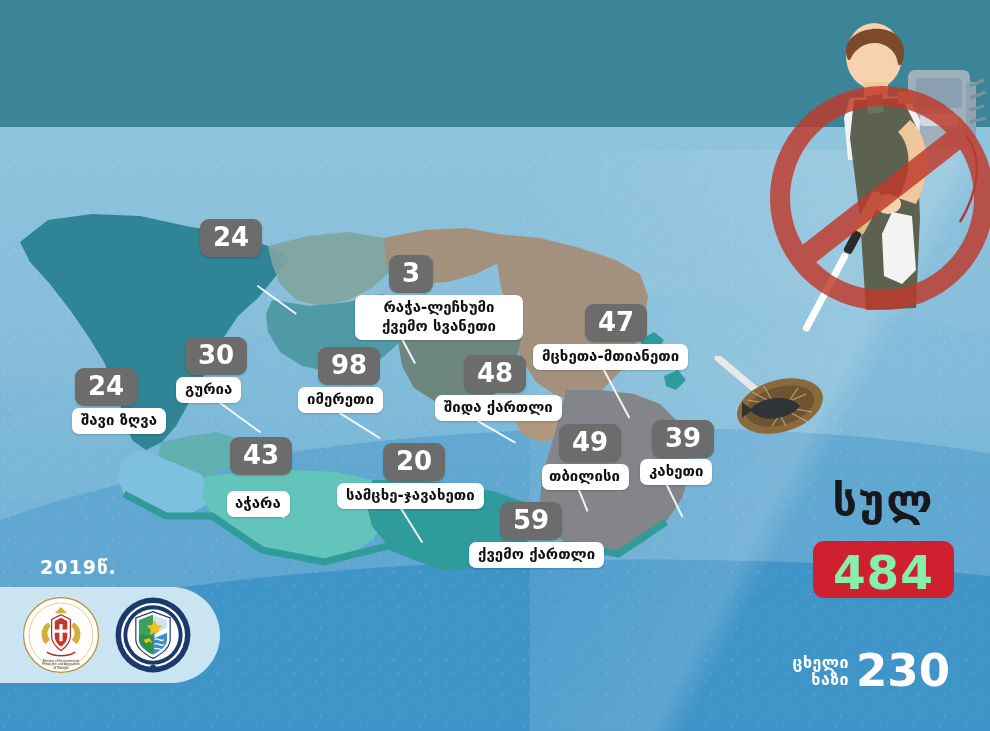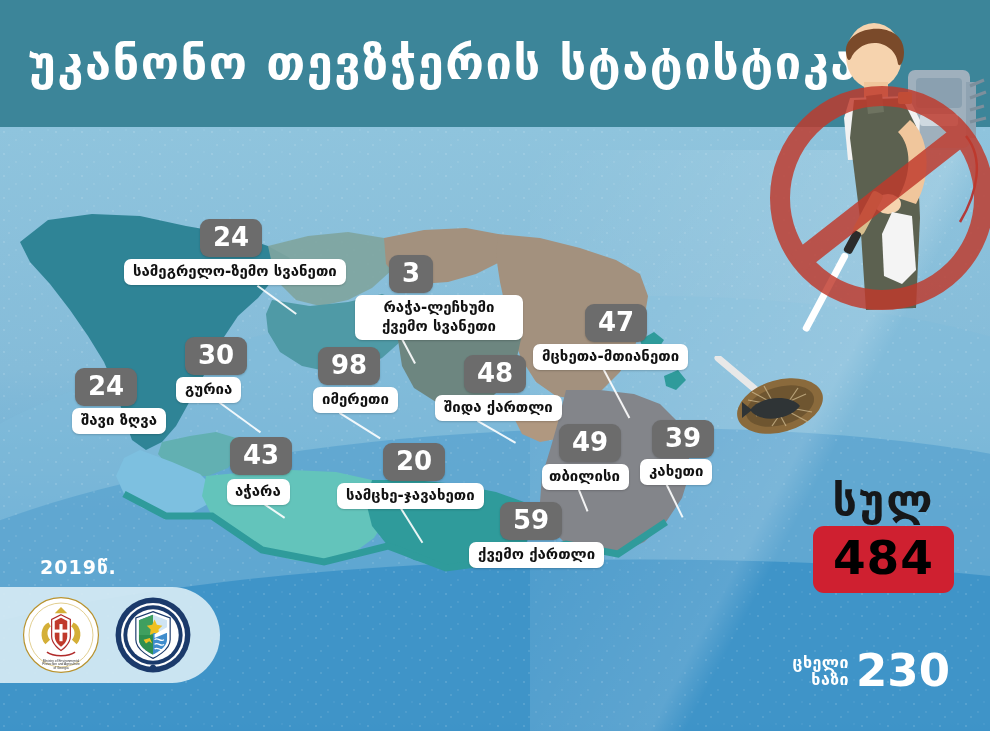--- a/index.html
+++ b/index.html
@@ -102,26 +102,26 @@
 
   .leader{position:absolute;background:#ffffff;height:2px;transform-origin:0 0;opacity:.9;}
 
   
   .total-wrap{position:absolute;right:36px;top:478px;text-align:center;}
   .total-word{
     font-size:43px;line-height:44px;font-weight:700;color:#16181a;
     letter-spacing:2px;
   }
   .total-box{
-    margin-top:4px;
+    margin-top:19px;
     background:#cf2030;
-    color:#000000;
+    color:#86efac;
     font-size:47px;line-height:50px;font-weight:700;
     border-radius:11px;
-    padding:7px 20px 10px;
+    padding:7px 20px 0;
     letter-spacing:1px;
   }
 
   
   .hotline{
     position:absolute;right:40px;bottom:38px;
     display:flex;align-items:center;gap:7px;color:#ffffff;
   }
   .hotline .hl-text{
     font-size:16px;line-height:17px;font-weight:700;text-align:right;letter-spacing:.5px;
@@ -160,21 +160,20 @@
         <circle cx="4" cy="5" r="1.1" fill="#ffffff" opacity=".5"></circle>
         <circle cx="16" cy="13" r="0.9" fill="#ffffff" opacity=".4"></circle>
         <circle cx="22" cy="3" r="0.8" fill="#ffffff" opacity=".35"></circle>
         <circle cx="9" cy="18" r="1.0" fill="#ffffff" opacity=".45"></circle>
       </pattern>
     </defs>
     <rect width="990" height="604" fill="url(#spk)"></rect>
   </svg>
 
   <div class="band-header"></div>
-  <div class="title">უკანონო თევზჭერის სტატისტიკა</div>
 
   <svg id="map" viewBox="0 0 780 430">
 
     <path fill="#2f8496" d="M20,92 L48,70 L92,64 L140,66 L186,76 L232,84 L268,96 L290,108 L276,126 L258,148 L238,166
          L222,190 L210,214 L198,236 L186,258 L176,276 L162,292 L146,300 L132,290 L124,268 L116,240
          L104,212 L88,186 L70,160 L50,134 L30,112 Z"></path>
 
     <path fill="#7fa5a0" opacity=".92" d="M268,96 L308,86 L348,82 L384,88 L404,100 L392,120 L372,138 L348,150 L320,156
          L296,150 L280,134 L272,114 Z"></path>
 
@@ -215,35 +214,34 @@
       <div class="lbl" style="left: 72px; top: 368px;">
         <div class="rowl">
           <span class="num" style="margin-left: 3px;">24</span>
           <span class="nm" style="margin-top: 2px; margin-left: 0px;">შავი ზღვა</span>
         </div>
       </div>
       <div class="leader" style="left: 258px; top: 285px; width: 48px; transform: rotate(36deg);"></div>
       <div class="lbl" style="left: 124px; top: 219px;">
         <div class="rowl">
           <span class="num" style="margin-left: 76px;">24</span>
-          <span class="nm" style="margin-top: 2px; margin-left: 0px;">სამეგრელო-ზემო სვანეთი</span>
         </div>
       </div>
       <div class="leader" style="left: 219px; top: 401px; width: 52px; transform: rotate(36deg);"></div>
       <div class="lbl" style="left: 176px; top: 337px;">
         <div class="rowl">
           <span class="num" style="margin-left: 9px;">30</span>
           <span class="nm" style="margin-top: 2px; margin-left: 0px;">გურია</span>
         </div>
       </div>
       <div class="leader" style="left: 340px; top: 412px; width: 48px; transform: rotate(32deg);"></div>
       <div class="lbl" style="left: 297px; top: 347px;">
         <div class="rowl">
           <span class="num" style="margin-left: 21px;">98</span>
-          <span class="nm" style="margin-top: 2px; margin-left: 16px;">იმერეთი</span>
+          <span class="nm" style="margin-top: 2px; margin-left: 1px;">იმერეთი</span>
         </div>
       </div>
       <div class="leader" style="left: 400px; top: 333px; width: 34px; transform: rotate(62deg);"></div>
       <div class="lbl" style="left: 355px; top: 255px;">
         <div class="rowl">
           <span class="num" style="margin-left: 34px;">3</span>
           <span class="nm two" style="margin-top: 2px; margin-left: 0px; max-width: 150px;">რაჭა-ლეჩხუმი ქვემო სვანეთი</span>
         </div>
       </div>
       <div class="leader" style="left: 478px; top: 420px; width: 44px; transform: rotate(30deg);"></div>
@@ -257,21 +255,21 @@
       <div class="lbl" style="left: 533px; top: 304px;">
         <div class="rowl">
           <span class="num" style="margin-left: 52px;">47</span>
           <span class="nm" style="margin-top: 2px; margin-left: 0px;">მცხეთა-მთიანეთი</span>
         </div>
       </div>
       <div class="leader" style="left: 257px; top: 498px; width: 34px; transform: rotate(34deg);"></div>
       <div class="lbl" style="left: 227px; top: 437px;">
         <div class="rowl">
           <span class="num" style="margin-left: 3px;">43</span>
-          <span class="nm" style="margin-top: 4px; margin-left: 0px; padding-left: 8px;">აჭარა</span>
+          <span class="nm" style="margin-top: 16px; margin-left: 0px; padding-left: 8px;">აჭარა</span>
         </div>
       </div>
       <div class="leader" style="left: 400px; top: 505px; width: 44px; transform: rotate(58deg);"></div>
       <div class="lbl" style="left: 337px; top: 443px;">
         <div class="rowl">
           <span class="num" style="margin-left: 46px;">20</span>
           <span class="nm" style="margin-top: 2px; margin-left: 0px;">სამცხე-ჯავახეთი</span>
         </div>
       </div>
       <div class="lbl" style="left: 469px; top: 502px;">

